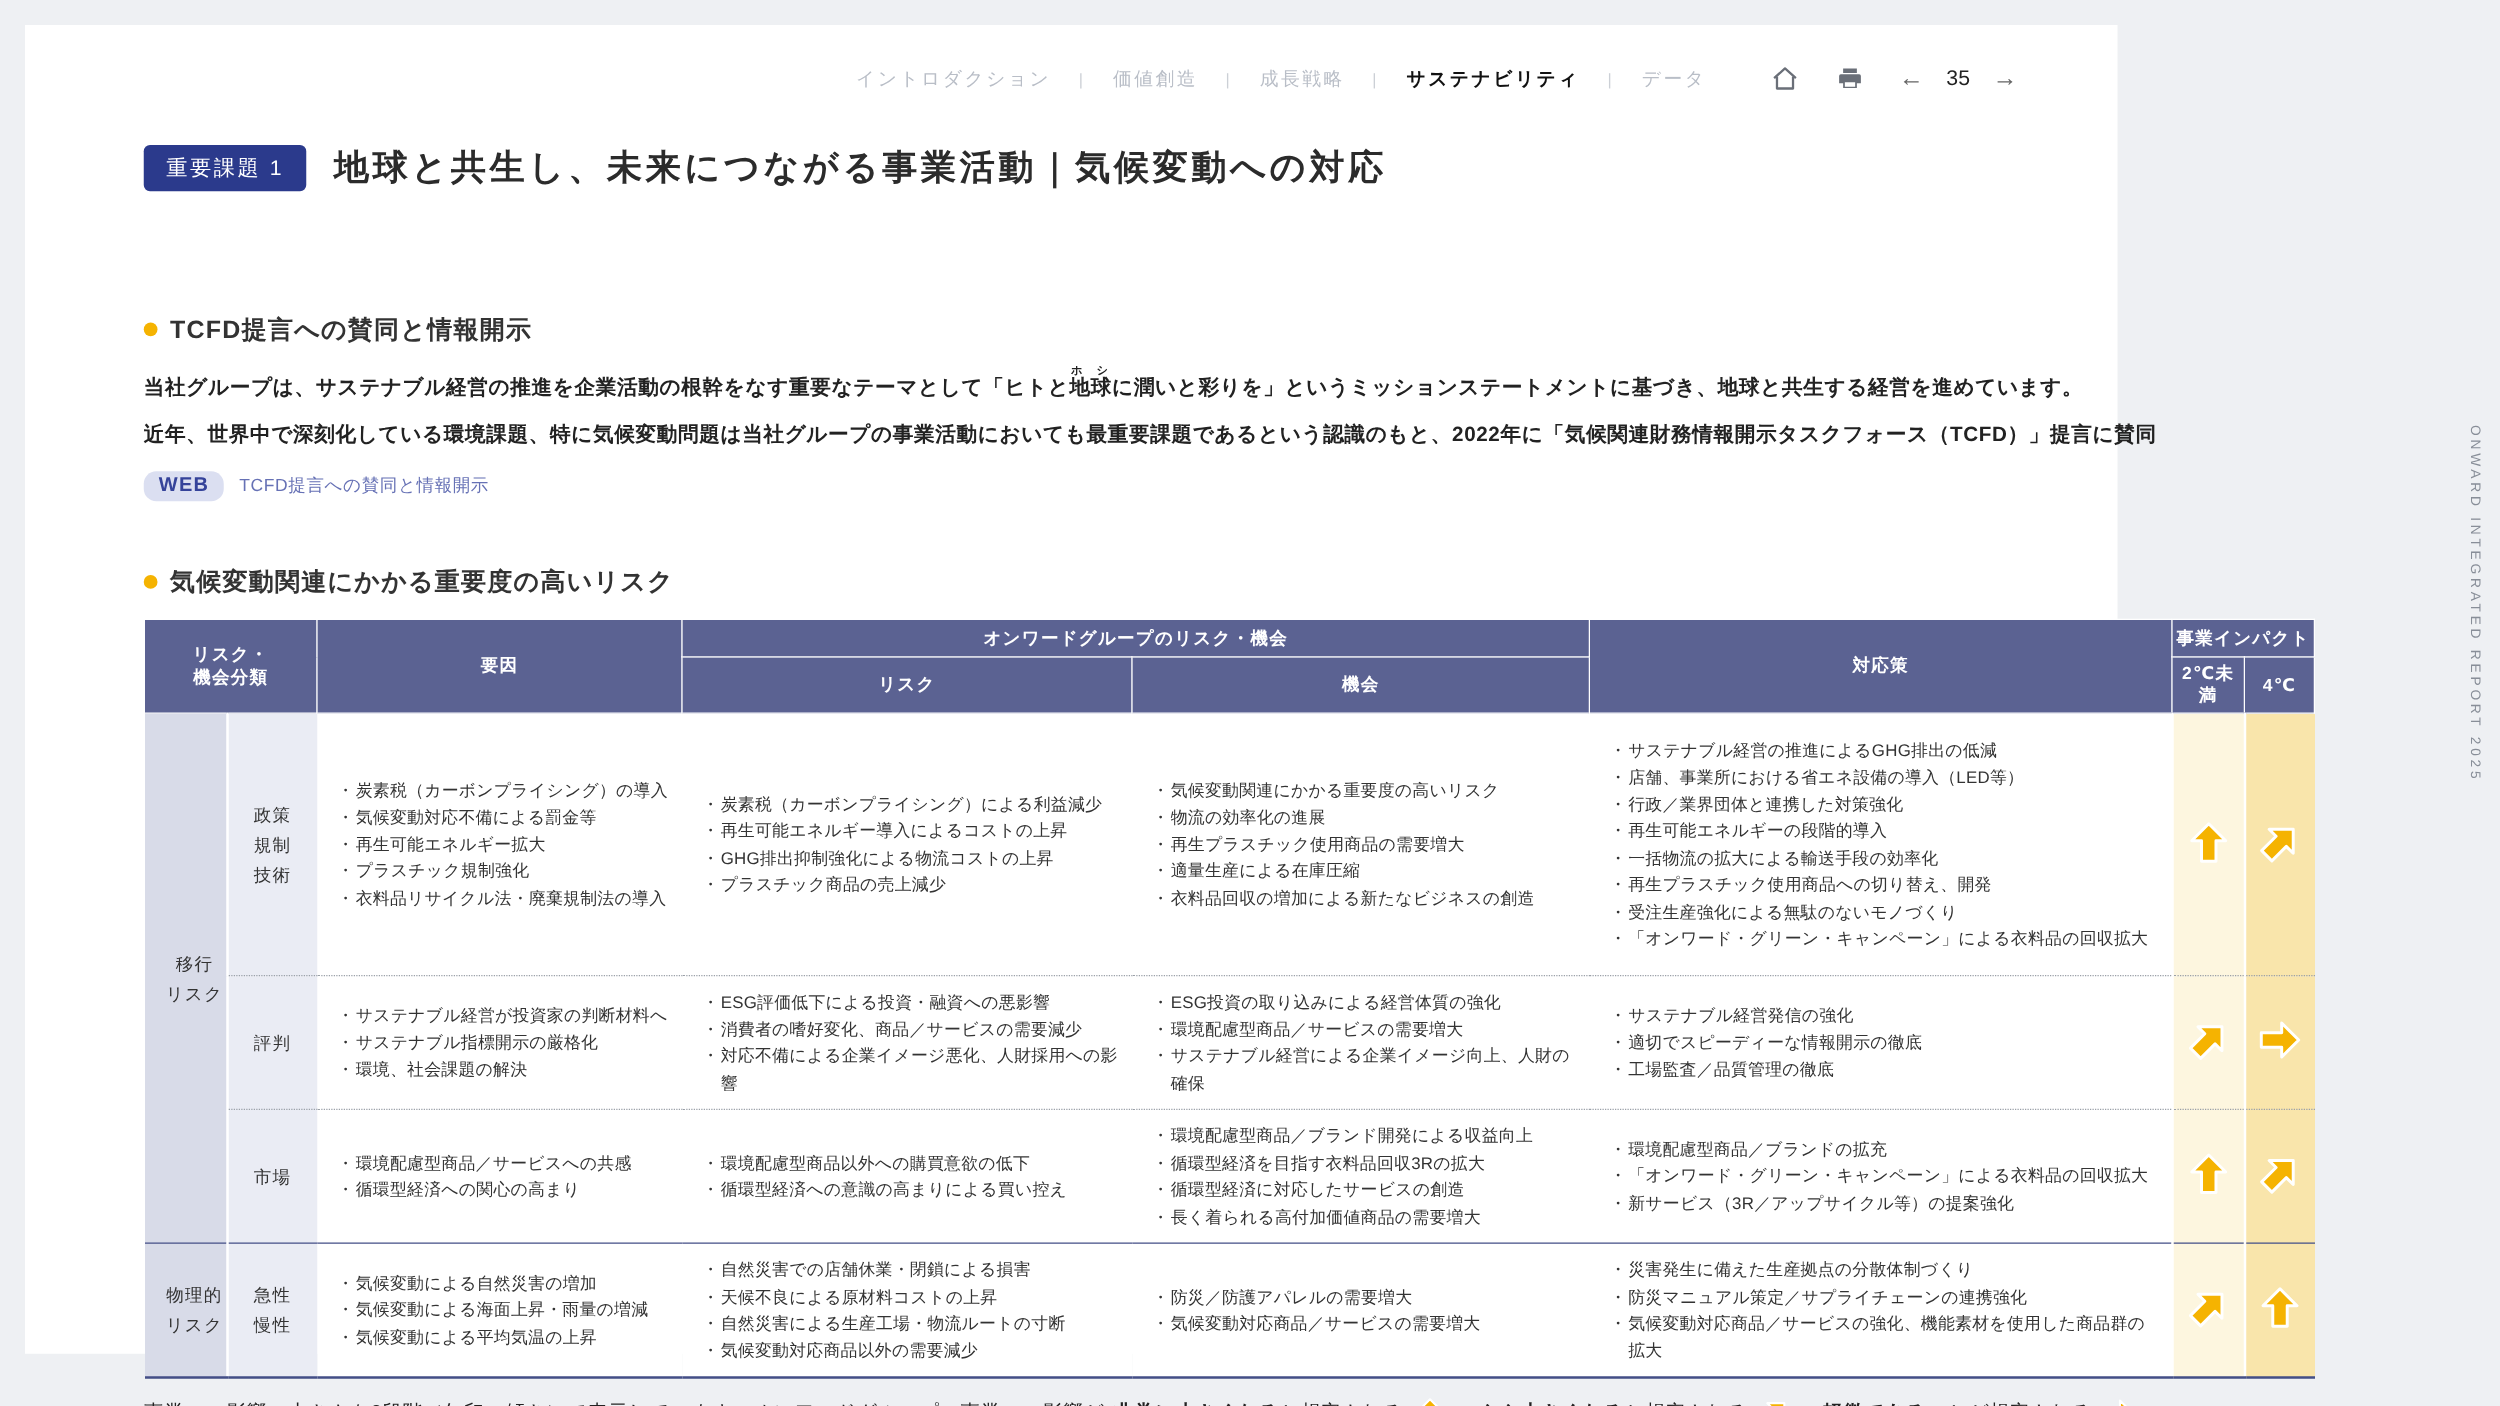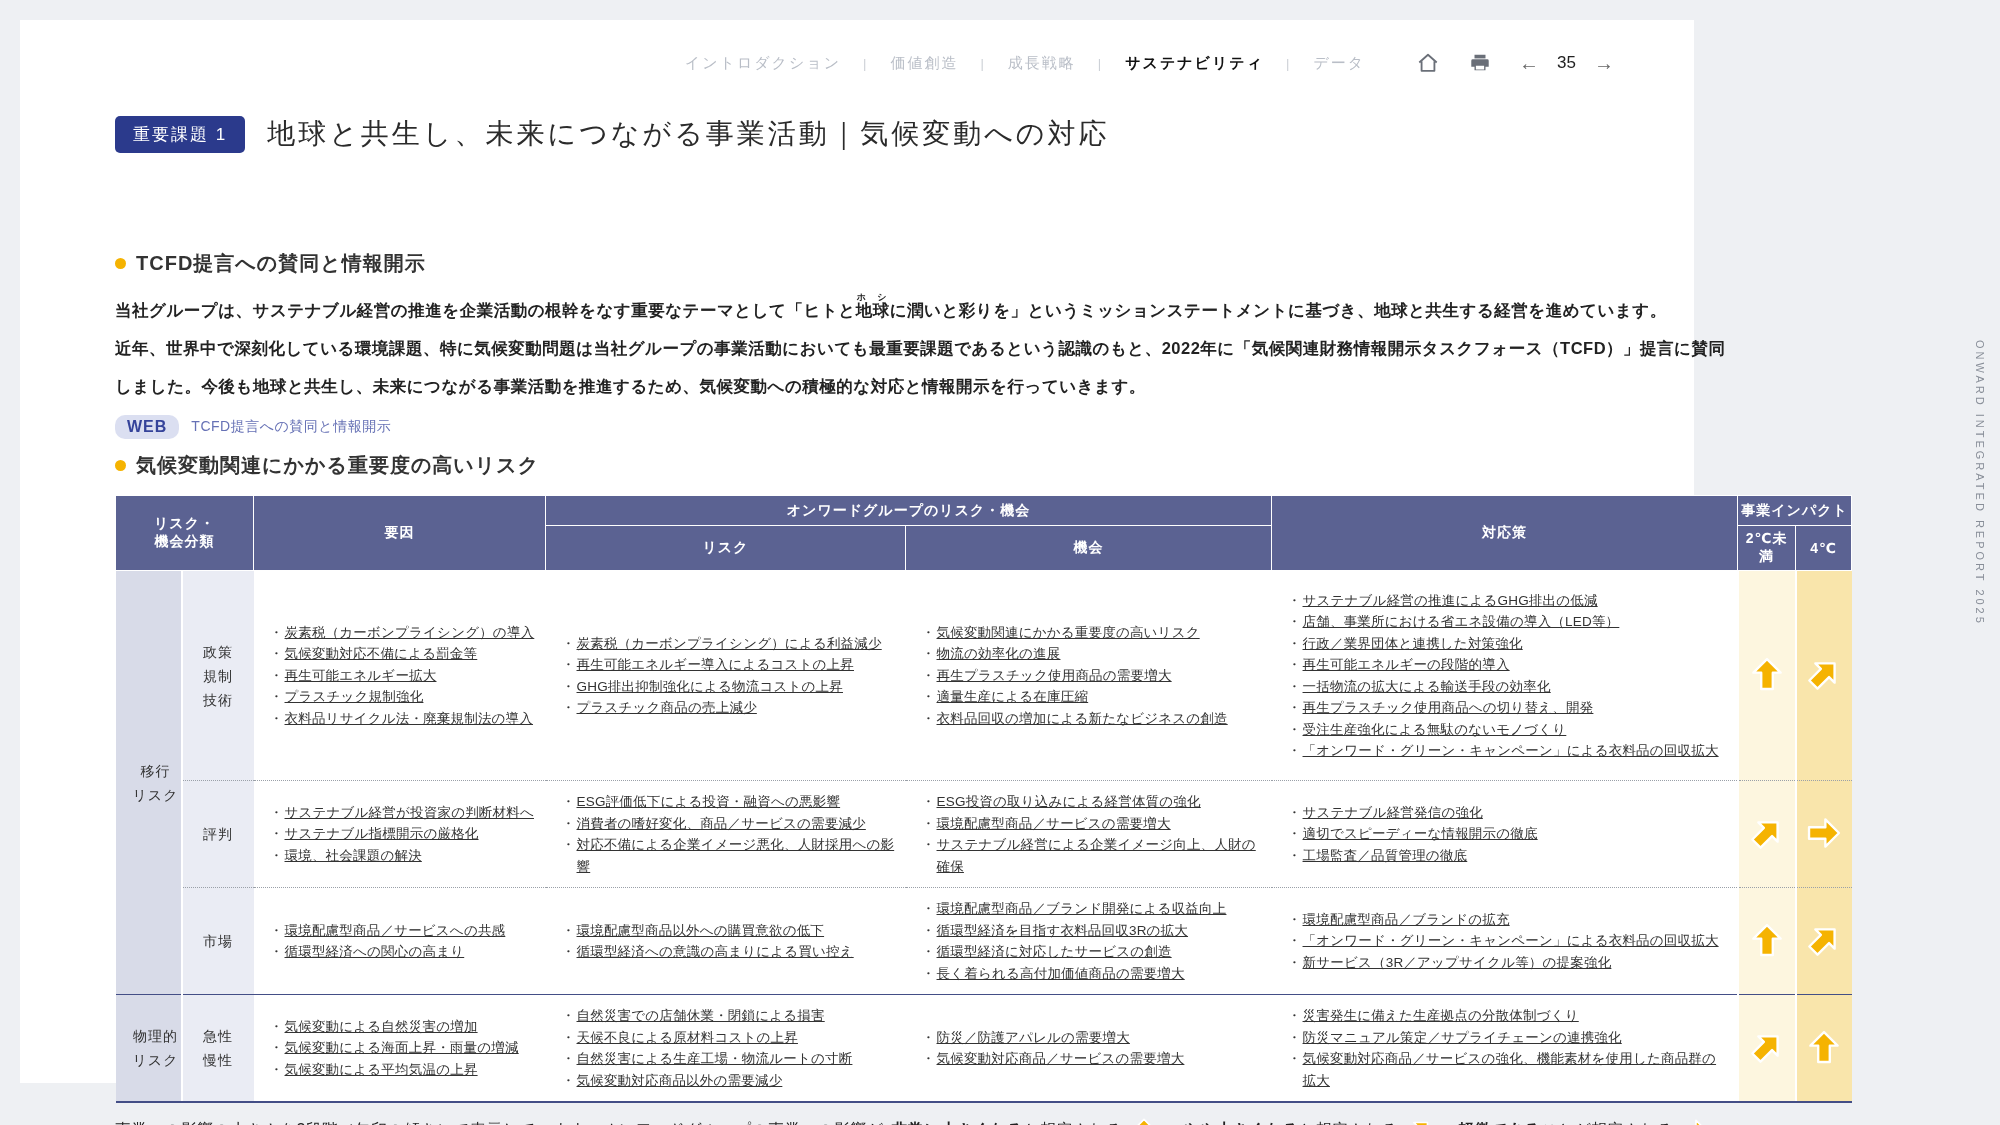--- a/index.html
+++ b/index.html
@@ -36,21 +36,21 @@
     writing-mode:vertical-rl; text-orientation:mixed;
     font-size:11px; letter-spacing:3px; color:#888e98; white-space:nowrap;
   }
 
   
   .title-row { position:absolute; left:95px; top:95px; display:flex; align-items:center; gap:22px; }
   .issue-badge {
     background:#2b3a8c; color:#fff; font-weight:normal; font-size:17px;
     padding:7px 18px; border-radius:5px; letter-spacing:2px; white-space:nowrap;
   }
-  .page-title { font-size:28px; font-weight:normal; color:#2b2b2b; letter-spacing:3px; white-space:nowrap; }
+  .page-title { font-size:28px; font-weight:bold; color:#2b2b2b; letter-spacing:3px; white-space:nowrap; }
 
   
   .sec-head { display:flex; align-items:center; gap:10px; font-size:20px; font-weight:bold; color:#333; letter-spacing:1px; }
   .gold-dot { width:11px; height:11px; border-radius:50%; background:#f5b301; flex:0 0 auto; }
 
   .tcfd { position:absolute; left:95px; top:230px; width:1760px; }
   .tcfd-body { margin-top:14px; font-size:16.5px; font-weight:bold; color:#222; line-height:38px; letter-spacing:0.5px; }
   ruby rt { font-size:9px; font-weight:bold; color:#222; letter-spacing:2px; }
 
   .web-row { margin-top:10px; display:flex; align-items:center; gap:12px; }
@@ -77,21 +77,21 @@
     background:#d8dbe8; color:#333; text-align:center; font-size:14px; letter-spacing:1px;padding-left:15px;
   }
   td.subcat-cell {
     background:#eaecf4; color:#333; text-align:center; font-size:14px; letter-spacing:1px;
     border-left:2px solid #fff;
   }
   ul.lines { list-style:none; }
   ul.lines li { line-height:24px; }
 
   td.body-cell { background:#fff; padding:10px 8px 10px 16px; font-size:13.5px; color:#333; }
-  ul.bullets { list-style:none;text-decoration:underline; }
+  ul.bullets { list-style:none; }
   ul.bullets li { padding-left:15px; position:relative; line-height:21.5px; letter-spacing:0.2px; }
   ul.bullets li::before { content:"・"; position:absolute; left:0; top:0; }
 
   td.imp { text-align:center; }
   td.imp-2c { background:#fdf6df; border-left:2px solid #fff; }
   td.imp-4c { background:#f9e5ab; border-left:2px solid #fff; }
 
   tr.sub-sep td { border-top:1.5px dotted #9aa0a8; }
   tr.phys-row td { border-top:1.5px solid #434e86; border-bottom:2px solid #434e86; }
 
@@ -159,21 +159,20 @@
     </div>
 
     <section class="tcfd">
       <div class="sec-head">
         <span class="gold-dot"></span>
         <span>TCFD提言への賛同と情報開示</span>
       </div>
       <div class="tcfd-body">
         <p><span>当社グループは、サステナブル経営の推進を企業活動の根幹をなす重要なテーマとして「ヒトと</span><ruby><span>地球</span><rt>ホ シ</rt></ruby><span>に潤いと彩りを」というミッションステートメントに基づき、地球と共生する経営を進めています。</span></p>
         <p>近年、世界中で深刻化している環境課題、特に気候変動問題は当社グループの事業活動においても最重要課題であるという認識のもと、2022年に「気候関連財務情報開示タスクフォース（TCFD）」提言に賛同</p>
-        <p>しました。今後も地球と共生し、未来につながる事業活動を推進するため、気候変動への積極的な対応と情報開示を行っていきます。</p>
       </div>
       <div class="web-row">
         <span class="web-badge">WEB</span>
         <span class="web-link">TCFD提言への賛同と情報開示</span>
       </div>
     </section>
 
     <section class="risk-sec">
       <div class="sec-head">
         <span class="gold-dot"></span>

